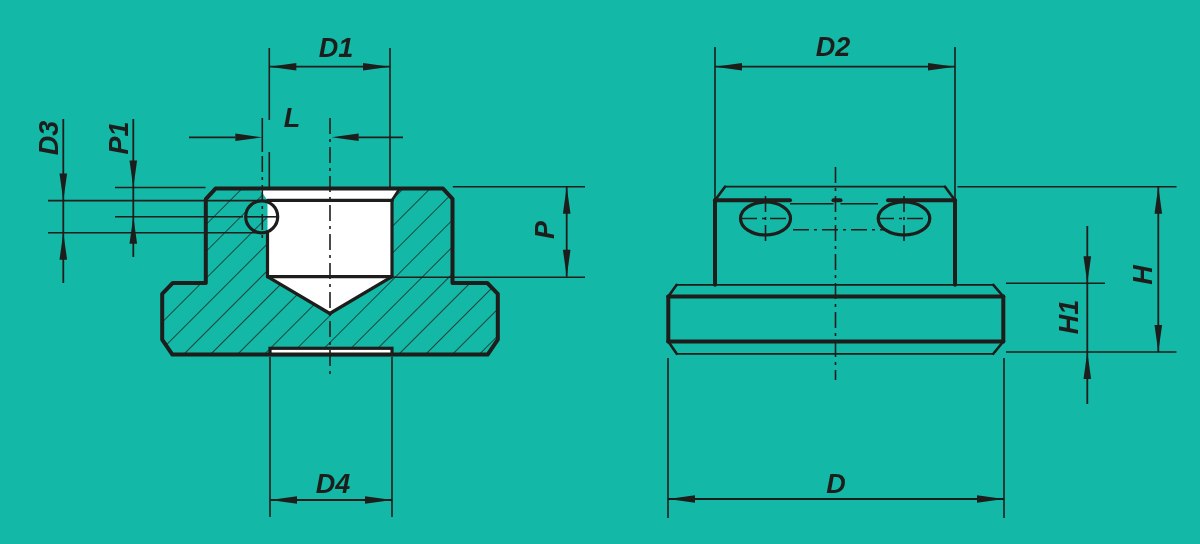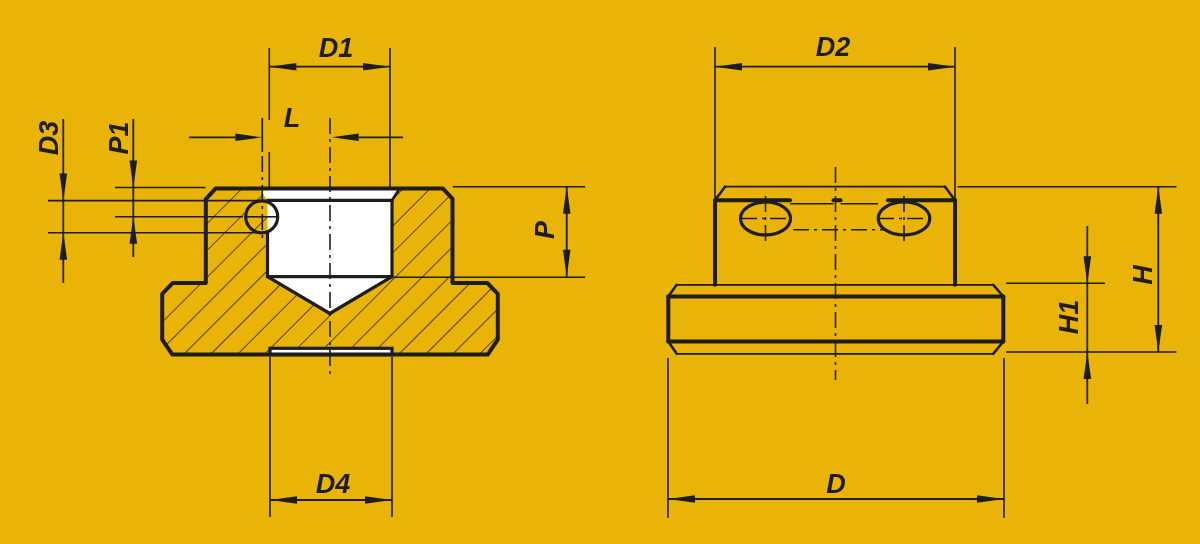--- a/index.html
+++ b/index.html
@@ -1,16 +1,16 @@
 <!DOCTYPE html>
 <html><head>
 <meta charset="utf-8">
 <style>
   html,body{margin:0;padding:0;background:#fff;}
-  .stage{position:relative;width:1200px;height:544px;background:#eab308;overflow:hidden;}
+  .stage{position:relative;width:1200px;height:544px;background:#14b8a6;overflow:hidden;}
   svg{display:block;}
   .dim-label{font-family:"Liberation Sans","DejaVu Sans",sans-serif;font-size:27px;font-style:italic;font-weight:bold;fill:#1d1d1b;}
   .thick{stroke:#1d1d1b;stroke-width:4;fill:none;stroke-linecap:round;stroke-linejoin:round;}
   .med{stroke:#1d1d1b;stroke-width:3.2;fill:none;stroke-linecap:round;}
   .cham{stroke:#1d1d1b;stroke-width:2.6;fill:none;stroke-linecap:round;}
   .thin{stroke:#1d1d1b;stroke-width:1.6;fill:none;}
   .dim{stroke:#1d1d1b;stroke-width:1.8;fill:none;}
   .cl{stroke:#1d1d1b;stroke-width:1.6;fill:none;stroke-dasharray:16 5 3 5;}
   .arrow{fill:#1d1d1b;stroke:none;}
 </style>

